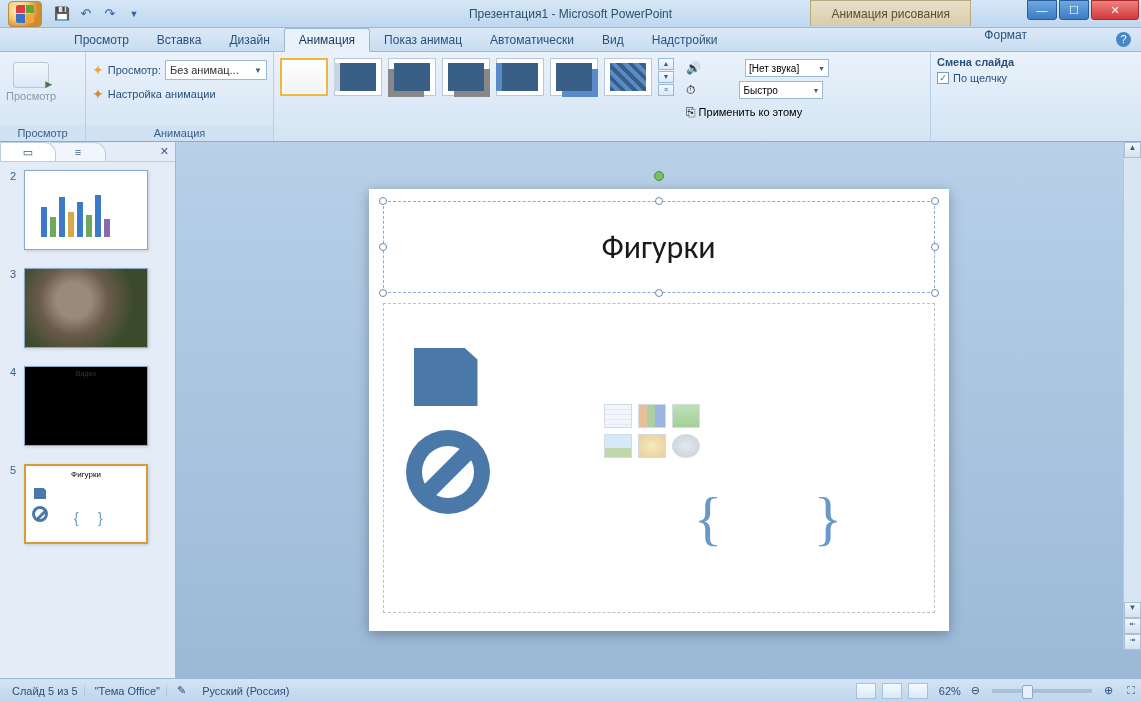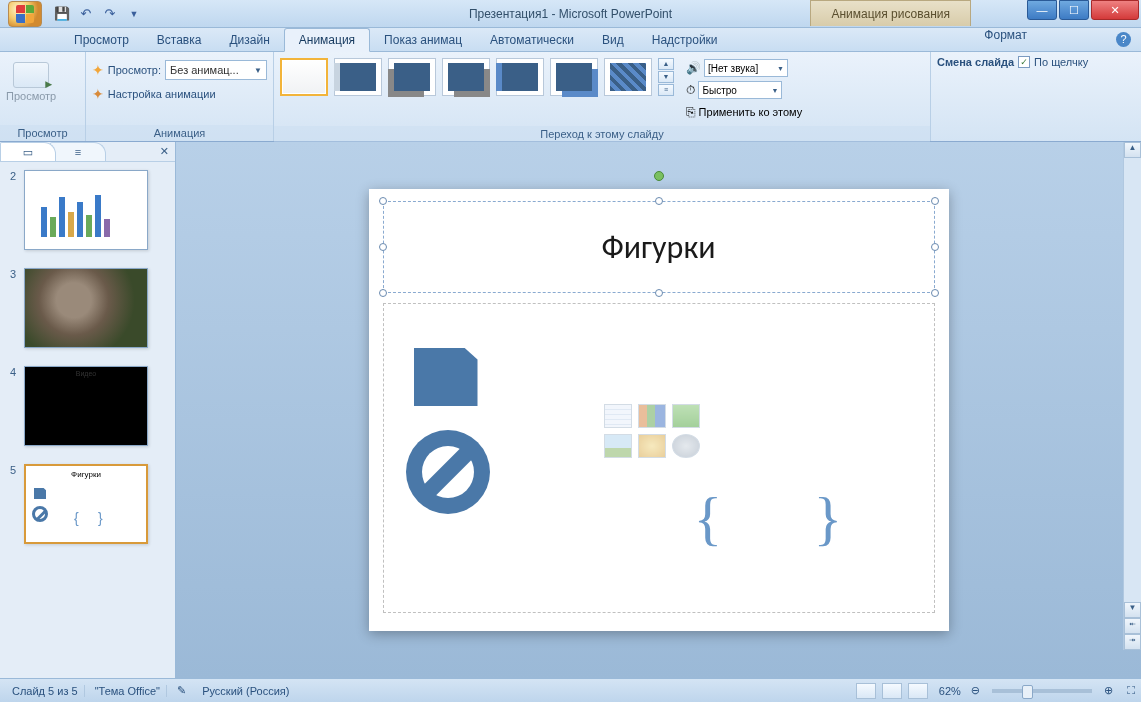--- a/index.html
+++ b/index.html
@@ -46,23 +46,23 @@
 .anim-combo .dd { color: #3a5f87; font-size: 8px; }
 .trans-grp { flex: 1; }
 .trans-gallery { display: flex; gap: 6px; align-items: flex-start; padding-top: 2px; flex-wrap: nowrap; }
 .thumb { width: 48px; height: 38px; border: 1px solid #b8c8da; background: #fff; display: flex; align-items: center; justify-content: center; position: relative; }
 .thumb.none { background: linear-gradient(#fff,#f0f2f4); border: 2px solid #f2b43a; box-shadow: inset 0 0 0 1px #fff; }
 .thumb-inner { width: 36px; height: 28px; background: #3a5f87; position: relative; }
 .g-scroll { width: 16px; display: flex; flex-direction: column; gap: 1px; }
 .g-scroll div { height: 12px; border: 1px solid #9ab9d8; background: linear-gradient(#f5faff,#dae8f6); font-size: 7px; text-align: center; line-height: 10px; color: #3a5f87; }
 .opts-col { display: flex; flex-direction: column; gap: 2px; margin-left: 6px; }
 .opts-row { display: flex; align-items: center; gap: 3px; height: 20px; }
-.opt-combo { width: 84px; height: 18px; background: #fff; border: 1px solid #9ab9d8; display: flex; align-items: center; justify-content: space-between; padding: 0 3px; font-size: 10px; }
+.opt-combo { width: 84px; height: 18px; background: #fff; border: 1px solid #9ab9d8; display: flex; align-items: center; justify-content: space-between; padding: 0 3px; font-size: 10px; margin-left: 41px; }
 .adv-grp { width: 210px; border-right: none; }
-.adv-grp .group-body { gap: 4px; padding-top: 4px; }
+.adv-grp .group-body { flex-direction: column; gap: 4px; padding-top: 4px; }
 .adv-head { font-size: 11px; color: #2a517e; font-weight: bold; }
 .chk-row { display: flex; align-items: center; gap: 4px; font-size: 11px; color: #2a517e; }
 .chk { width: 12px; height: 12px; border: 1px solid #7a9ac0; background: #fff; display: flex; align-items: center; justify-content: center; font-size: 9px; color: #3a7a3a; }
 .time-box { width: 50px; height: 18px; background: #fff; border: 1px solid #9ab9d8; display: flex; align-items: center; padding: 0 3px; font-size: 10px; justify-content: space-between; }
 .spin { display: flex; flex-direction: column; font-size: 6px; color: #555; line-height: 6px; }
 
 
 .main { display: flex; height: 536px; }
 .sidebar { width: 176px; background: #e4edf7; border-right: 1px solid #9ab9d8; display: flex; flex-direction: column; }
 .side-tabs { height: 20px; display: flex; border-bottom: 1px solid #b8cfe6; position: relative; }
@@ -230,21 +230,20 @@
               <span style="font-size:7px;color:#3a5f87">▼</span>
             </div>
           </div>
           <div class="opts-row">
             <span style="font-size:12px">⎘</span>
             <span>Применить ко этому</span>
           </div>
         </div>
       </div>
     </div>
-    <div class="group-label">Переход к этому слайду</div>
   </div>
 
   <div class="group adv-grp">
     <div class="group-body">
       <div class="adv-head">Смена слайда</div>
       <div class="chk-row">
         <div class="chk">✓</div>
         <span>По щелчку</span>
       </div>
     </div>

